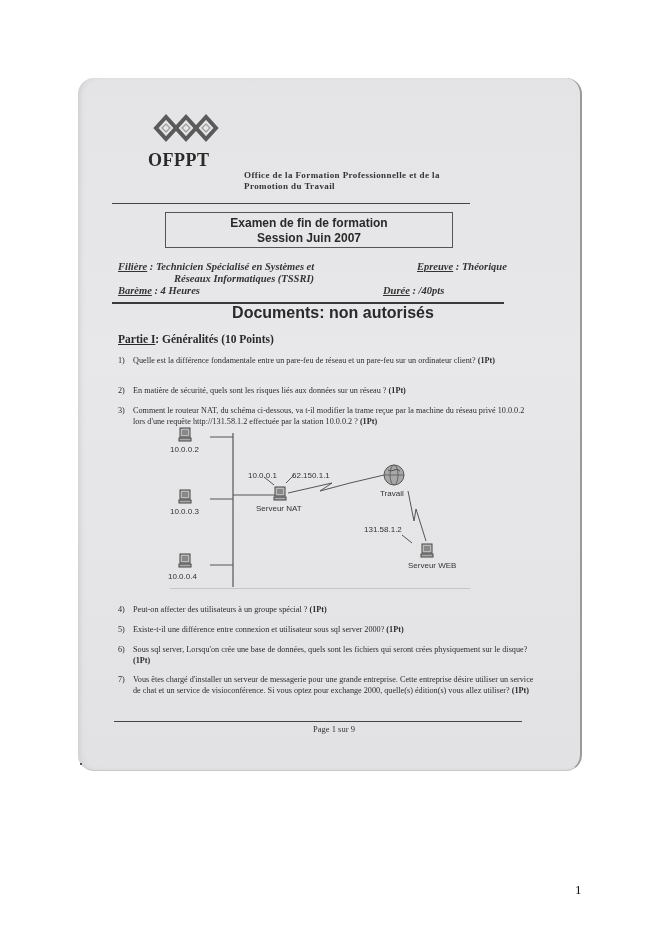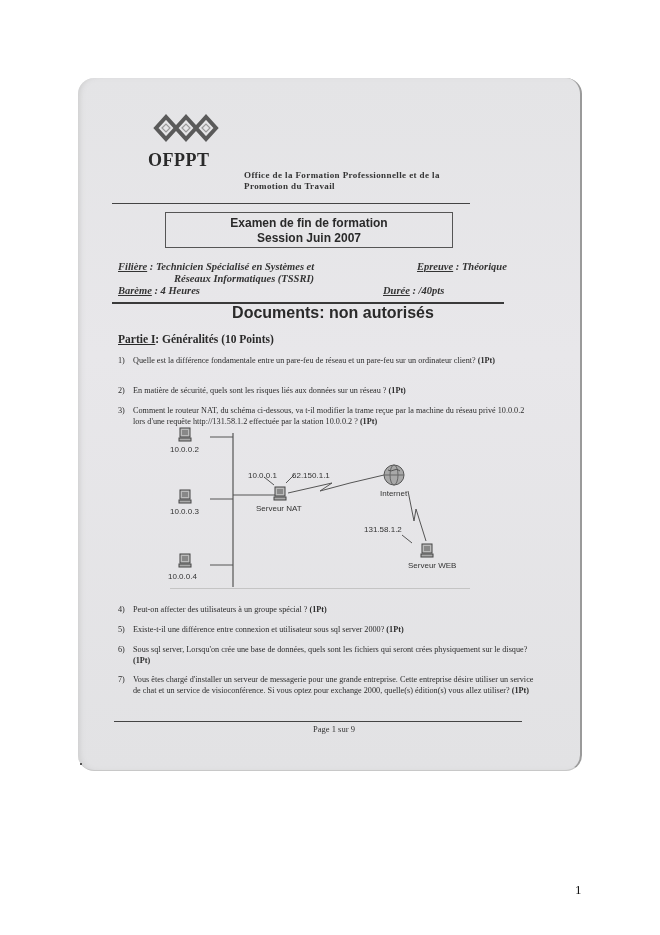--- a/index.html
+++ b/index.html
@@ -169,21 +169,21 @@
         <rect x="1" y="11" width="12" height="3" fill="#aaa" stroke="#444"></rect>
       </svg>
     <div class="lbl" style="left:86px; top:79px;">Serveur NAT</div>
 
     <svg style="position:absolute;left:212px;top:38px;" width="24" height="24" viewBox="0 0 24 24">
         <circle cx="12" cy="12" r="10" fill="#a8a8a8" stroke="#555"></circle>
         <ellipse cx="12" cy="12" rx="4" ry="10" fill="none" stroke="#666"></ellipse>
         <line x1="2" y1="12" x2="22" y2="12" stroke="#666"></line>
         <path d="M6 7 Q9 9 12 7 T18 8" fill="none" stroke="#555"></path>
       </svg>
-    <div class="lbl" style="left:210px; top:64px;">Internet</div>
+    <div class="lbl" style="left:210px; top:64px;">Travail</div>
 
     <div class="lbl" style="left:194px; top:100px;">131.58.1.2</div>
     <svg style="position:absolute;left:250px;top:118px;" width="14" height="16" viewBox="0 0 14 16">
         <rect x="2" y="1" width="10" height="9" fill="#bbb" stroke="#444"></rect>
         <rect x="4" y="3" width="6" height="5" fill="#888"></rect>
         <rect x="1" y="11" width="12" height="3" fill="#aaa" stroke="#444"></rect>
       </svg>
     <div class="lbl" style="left:238px; top:136px;">Serveur WEB</div>
 
     <div style="position:absolute;left:0;top:163px;width:300px;height:1px;background:#c4c4c4;"></div>

